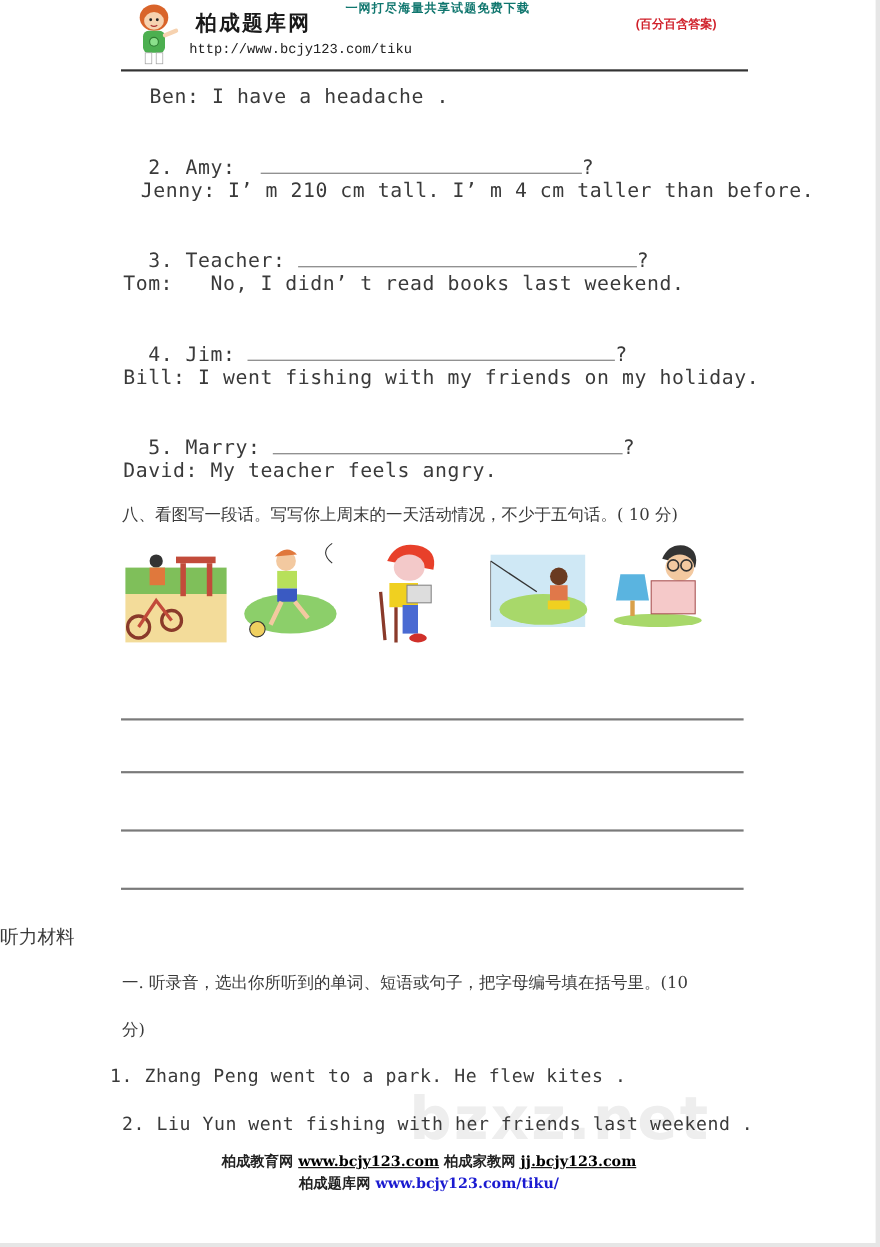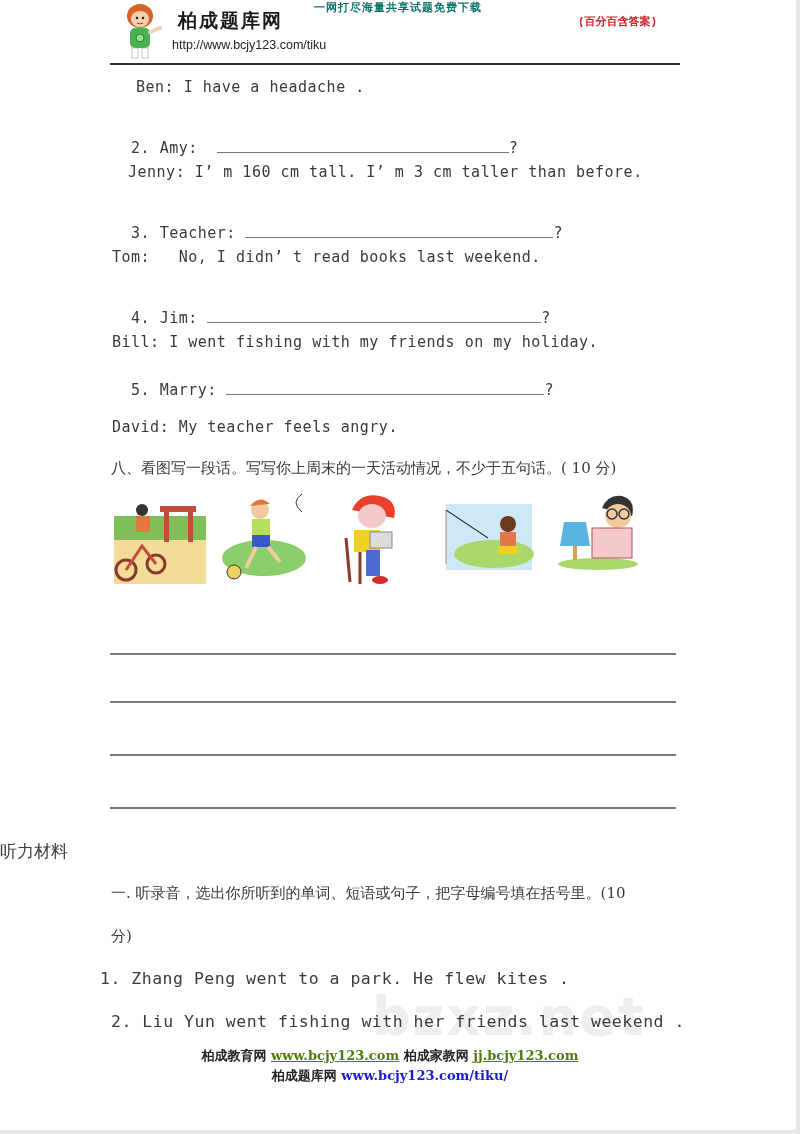--- a/index.html
+++ b/index.html
@@ -10,27 +10,27 @@
     color: #3a3a3a;
   }
   .page-border-right { position: absolute; left: 796px; top: 0; width: 4px; height: 1134px; background: #e6e6e6; }
   .page-border-bottom { position: absolute; left: 0; top: 1130px; width: 800px; height: 4px; background: #e6e6e6; }
 
   
   .header { position: absolute; left: 110px; top: 0; width: 570px; height: 64px; }
   .mascot { position: absolute; left: 8px; top: 2px; width: 48px; height: 60px; }
   .brand { position: absolute; left: 68px; top: 8px; font-family: "DejaVu Serif", serif; font-weight: bold; font-size: 19px; color: #1a1a1a; letter-spacing: 2px; }
   .slogan { position: absolute; left: 204px; top: 0; font-family: "DejaVu Serif", serif; font-weight: bold; font-size: 11px; color: #0f766e; letter-spacing: 1px; }
-  .slogan-red { position: absolute; left: 468px; top: 14px; font-family: Liberation Mono, monospace; font-size: 11px; color: #d0202a; font-weight: bold; }
-  .header-url { position: absolute; left: 62px; top: 38px; font-family: Liberation Sans, sans-serif; font-size: 12.5px; color: #222; }
+  .slogan-red { position: absolute; left: 468px; top: 14px; font-family: Liberation Sans, sans-serif; font-size: 11px; color: #d0202a; font-weight: bold; }
+  .header-url { position: absolute; left: 62px; top: 38px; font-family: Liberation Mono, monospace; font-size: 12.5px; color: #222; }
   .header-rule { position: absolute; left: 110px; top: 63px; width: 570px; height: 1.5px; background: #333; }
 
   .line-text {
     position: absolute; font-family: "DejaVu Sans Mono", "Liberation Mono", monospace;
-    font-size: 15px; color: #3a3a3a; white-space: pre; letter-spacing: 0.5px;
+    font-size: 18px; color: #3a3a3a; white-space: pre; letter-spacing: 0.5px;
   }
   .blank { display: inline-block; border-bottom: 1px solid #777; height: 12px; vertical-align: baseline; }
 
   .cn-text {
     position: absolute; font-family: "DejaVu Serif", "Liberation Serif", serif;
     font-size: 15px; color: #3a3a3a; white-space: nowrap;
   }
 
   .pictures { position: absolute; left: 110px; top: 492px; width: 540px; height: 96px; }
   .pic { position: absolute; }
@@ -39,21 +39,21 @@
 
   .listen-title { position: absolute; left: 0; width: 740px; top: 840px; text-align: left; font-family: "DejaVu Serif", serif; font-size: 17px; color: #3a3a3a; }
 
   .watermark {
     position: absolute; left: 372px; top: 985px; font-family: "DejaVu Sans", sans-serif;
     font-weight: bold; font-size: 54px; color: #eeeeee; letter-spacing: 2px; z-index: 0;
   }
   .listen-line { z-index: 1; font-size: 16.5px; }
 
   .footer { position: absolute; left: 0; width: 800px; text-align: center; font-family: "DejaVu Serif", serif; font-weight: bold; font-size: 13px; color: #222; }
-  .footer a { color: #4d7c0f; text-decoration: underline; text-align: center; }
+  .footer a { color: #000000; text-decoration: underline; text-align: center; }
   .footer .plain-link { color: #1a1ad0; text-decoration: none; }
 </style>
 </head>
 <body>
 
 <div class="page-border-right"></div>
 <div class="page-border-bottom"></div>
 
 <div class="header">
   <svg class="mascot" viewBox="0 0 48 60">
@@ -74,35 +74,35 @@
   <div class="header-url">http://www.bcjy123.com/tiku</div>
 </div>
 <div class="header-rule"></div>
 
 <div class="line-text" style="left:136px; top:78px;">Ben: I have a headache .</div>
 
 <div class="line-text" style="left:112px; top:121px;">
   <span>2.</span> <span>Amy:</span>  <span class="blank" style="width:292px;"></span><span>?</span>
 </div>
 
-<div class="line-text" style="left:128px; top:163px;">Jenny: I’ m 160 cm tall. I’ m 3 cm taller than before.</div>
+<div class="line-text" style="left:128px; top:163px;">Jenny: I’ m 210 cm tall. I’ m 4 cm taller than before.</div>
 
 <div class="line-text" style="left:112px; top:206px;">
   <span>3.</span> <span>Teacher:</span> <span class="blank" style="width:308px;"></span><span>?</span>
 </div>
 
 <div class="line-text" style="left:112px; top:248px;">Tom:   No, I didn’ t read books last weekend.</div>
 
 <div class="line-text" style="left:112px; top:291px;">
   <span>4.</span> <span>Jim:</span> <span class="blank" style="width:334px;"></span><span>?</span>
 </div>
 
 <div class="line-text" style="left:112px; top:333px;">Bill: I went fishing with my friends on my holiday.</div>
 
-<div class="line-text" style="left:112px; top:363px;">
+<div class="line-text" style="left:112px; top:376px;">
   <span>5.</span> <span>Marry:</span> <span class="blank" style="width:318px;"></span><span>?</span>
 </div>
 
 <div class="line-text" style="left:112px; top:418px;">David: My teacher feels angry.</div>
 
 <div class="cn-text" style="left:111px; top:459px;">八、看图写一段话。写写你上周末的一天活动情况，不少于五句话。( 10 分)</div>
 
 <div class="pictures">
 
   <svg class="pic" style="left:2px; top:4px;" width="96" height="90" viewBox="0 0 96 90">

